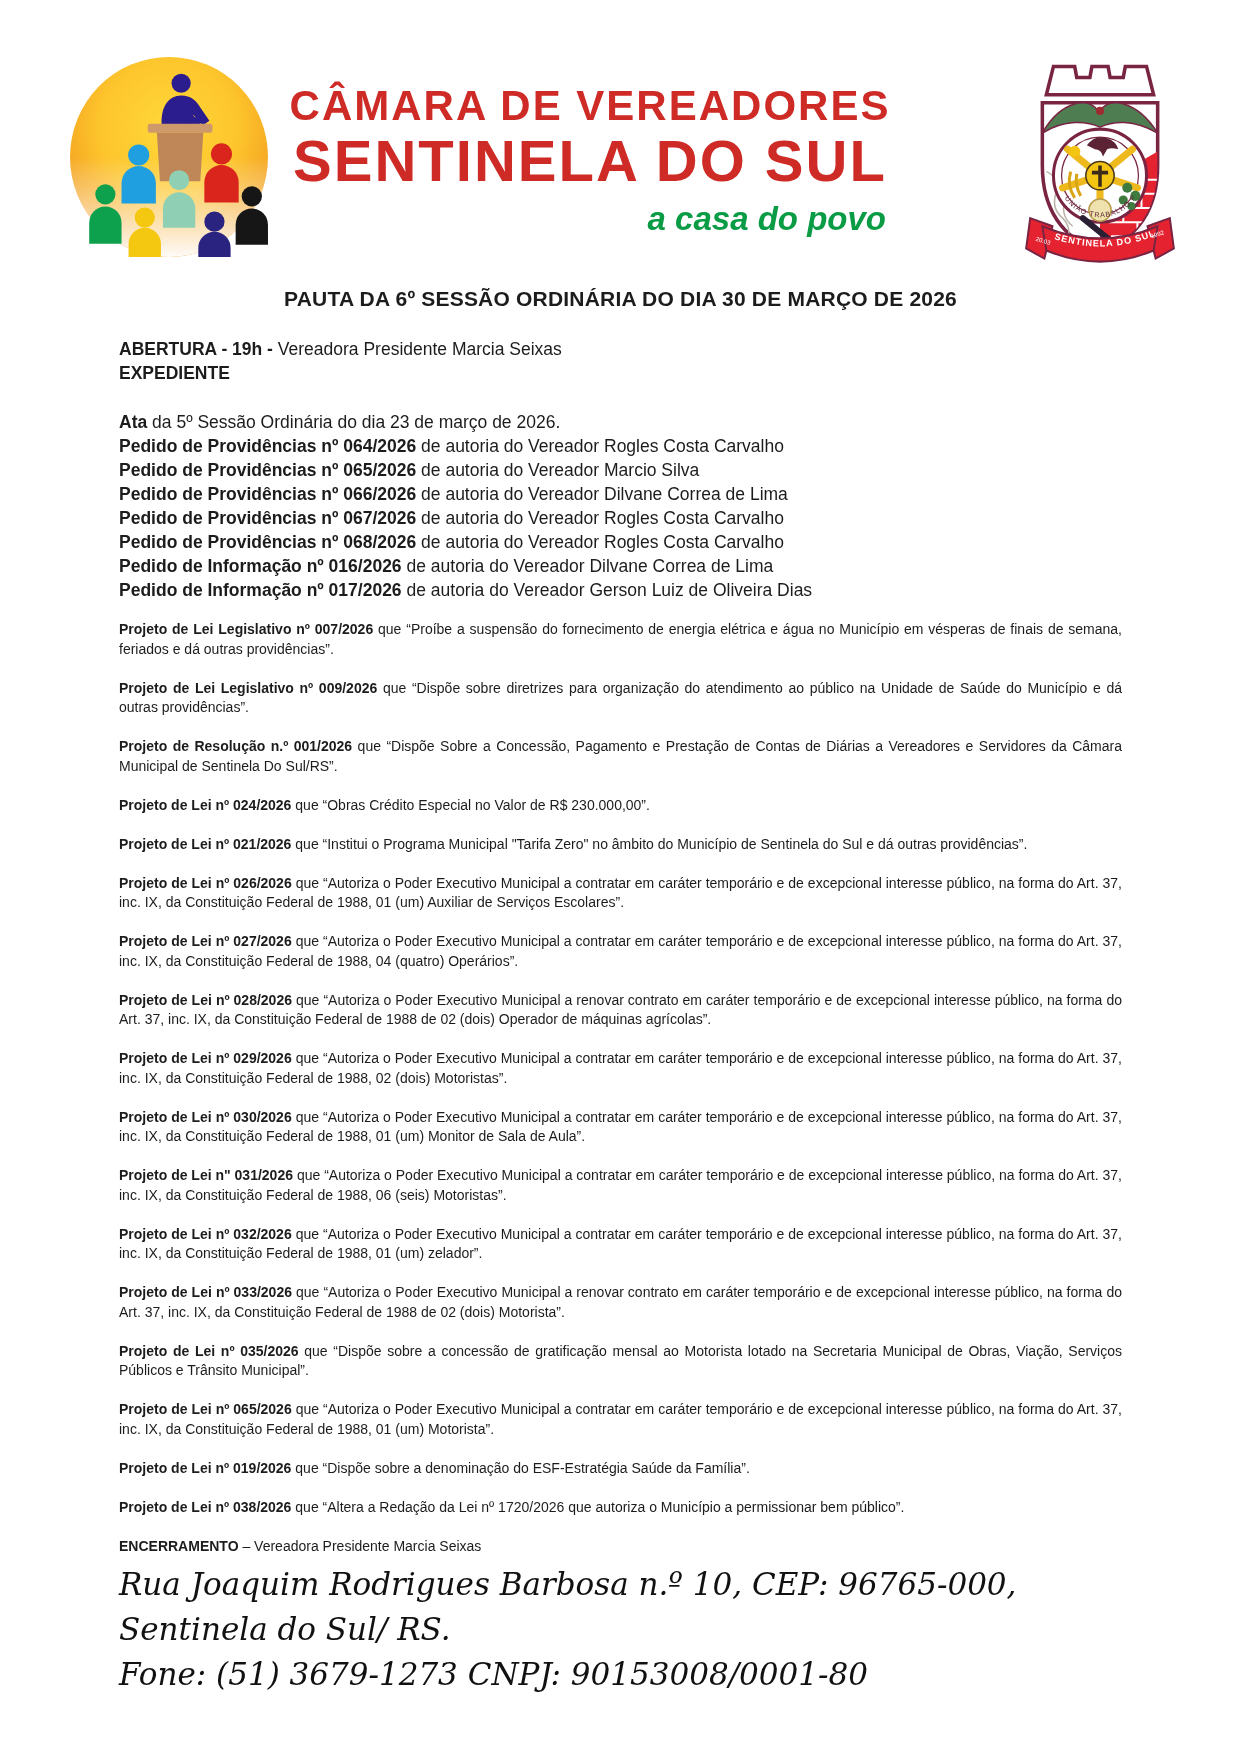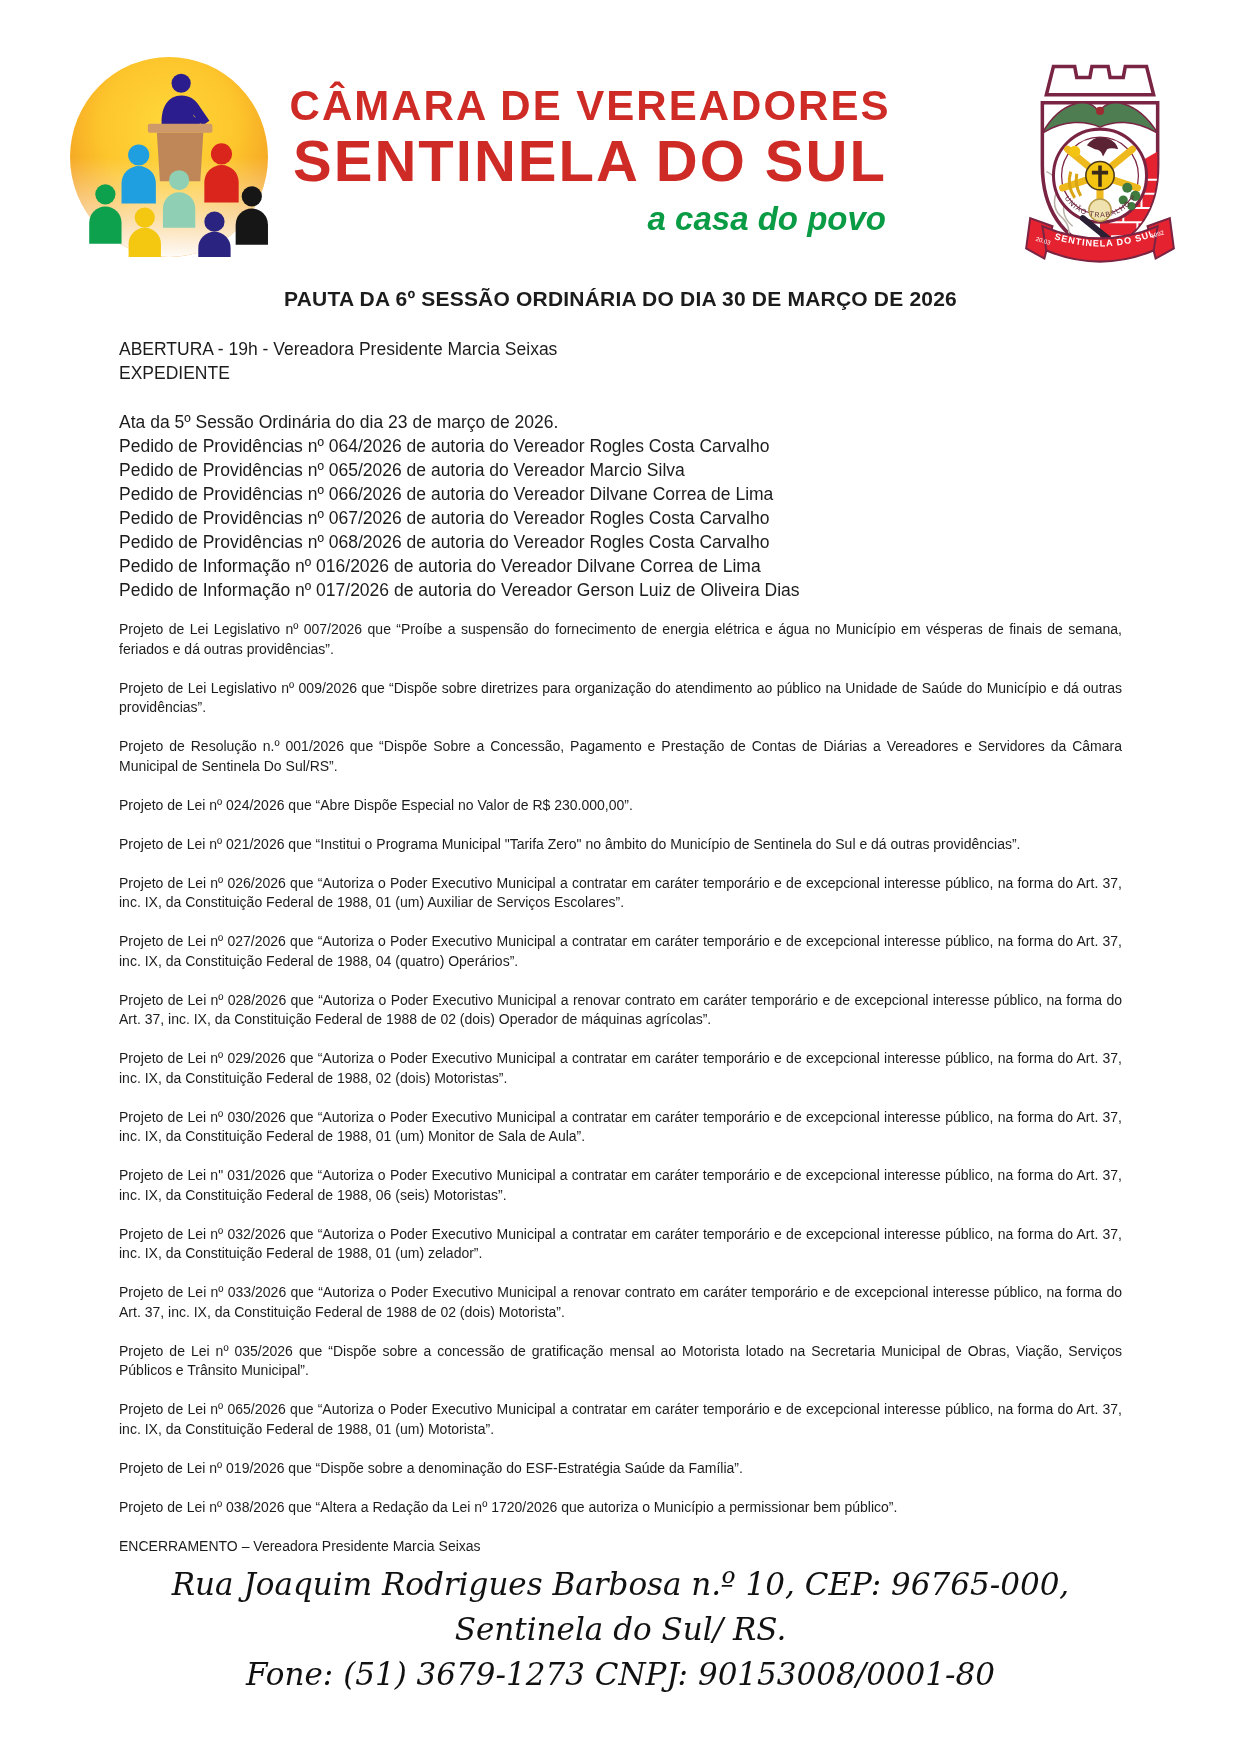--- a/index.html
+++ b/index.html
@@ -20,23 +20,23 @@
   
   .opening{position:absolute;top:322px;left:119px;right:119px;font-size:17.5px;line-height:23.5px;}
   .opening p{margin:0;}
   
   .expediente{position:absolute;top:394px;left:119px;right:119px;font-size:17.5px;line-height:24px;}
   .expediente p{margin:0;}
   
   .content-col{position:absolute;top:604px;left:119px;right:119px;}
   .proj{margin:0 0 19.5px 0;font-size:14px;line-height:19.5px;text-align:justify;}
   .closing{margin:0 0 6px 0;font-size:14px;line-height:19.5px;}
-  .address{margin-top:2px;text-align:center;font-family:"DejaVu Serif",serif;font-style:italic;
+  .address{margin-top:2px;text-align:left;font-family:"DejaVu Serif",serif;font-style:italic;
     font-size:31px;line-height:45px;color:#111;}
-  b{font-weight:normal;}
+  b{font-weight:bold;}
 </style>
 </head>
 <body>
 
 <div class="page" style="--brand-red:#cf2b26;--brand-green:#0a9b45;">
 
   <div class="logo">
     <svg viewBox="0 0 200 200" width="202" height="202">
       <defs>
         <radialGradient id="gSun" cx="0.5" cy="0.35" r="0.78">
@@ -216,21 +216,21 @@
 
   <div class="content-col">
     <div>
 
         <p class="proj"><b>Projeto de Lei Legislativo nº 007/2026</b><span> que “Proíbe a suspensão do fornecimento de energia elétrica e água no Município em vésperas de finais de semana, feriados e dá outras providências”.</span></p>
 
         <p class="proj"><b>Projeto de Lei Legislativo nº 009/2026</b><span> que “Dispõe sobre diretrizes para organização do atendimento ao público na Unidade de Saúde do Município e dá outras providências”.</span></p>
 
         <p class="proj"><b>Projeto de Resolução n.º 001/2026</b><span> que “Dispõe Sobre a Concessão, Pagamento e Prestação de Contas de Diárias a Vereadores e Servidores da Câmara Municipal de Sentinela Do Sul/RS”.</span></p>
 
-        <p class="proj"><b>Projeto de Lei nº 024/2026</b><span> que “Abre Dispõe Especial no Valor de R$ 230.000,00”.</span></p>
+        <p class="proj"><b>Projeto de Lei nº 024/2026</b><span> que “Obras Crédito Especial no Valor de R$ 230.000,00”.</span></p>
 
         <p class="proj"><b>Projeto de Lei nº 021/2026</b><span> que “Institui o Programa Municipal "Tarifa Zero" no âmbito do Município de Sentinela do Sul e dá outras providências”.</span></p>
 
         <p class="proj"><b>Projeto de Lei nº 026/2026</b><span> que “Autoriza o Poder Executivo Municipal a contratar em caráter temporário e de excepcional interesse público, na forma do Art. 37, inc. IX, da Constituição Federal de 1988, 01 (um) Auxiliar de Serviços Escolares”.</span></p>
 
         <p class="proj"><b>Projeto de Lei nº 027/2026</b><span> que “Autoriza o Poder Executivo Municipal a contratar em caráter temporário e de excepcional interesse público, na forma do Art. 37, inc. IX, da Constituição Federal de 1988, 04 (quatro) Operários”.</span></p>
 
         <p class="proj"><b>Projeto de Lei nº 028/2026</b><span> que “Autoriza o Poder Executivo Municipal a renovar contrato em caráter temporário e de excepcional interesse público, na forma do Art. 37, inc. IX, da Constituição Federal de 1988 de 02 (dois) Operador de máquinas agrícolas”.</span></p>
 
         <p class="proj"><b>Projeto de Lei nº 029/2026</b><span> que “Autoriza o Poder Executivo Municipal a contratar em caráter temporário e de excepcional interesse público, na forma do Art. 37, inc. IX, da Constituição Federal de 1988, 02 (dois) Motoristas”.</span></p>

